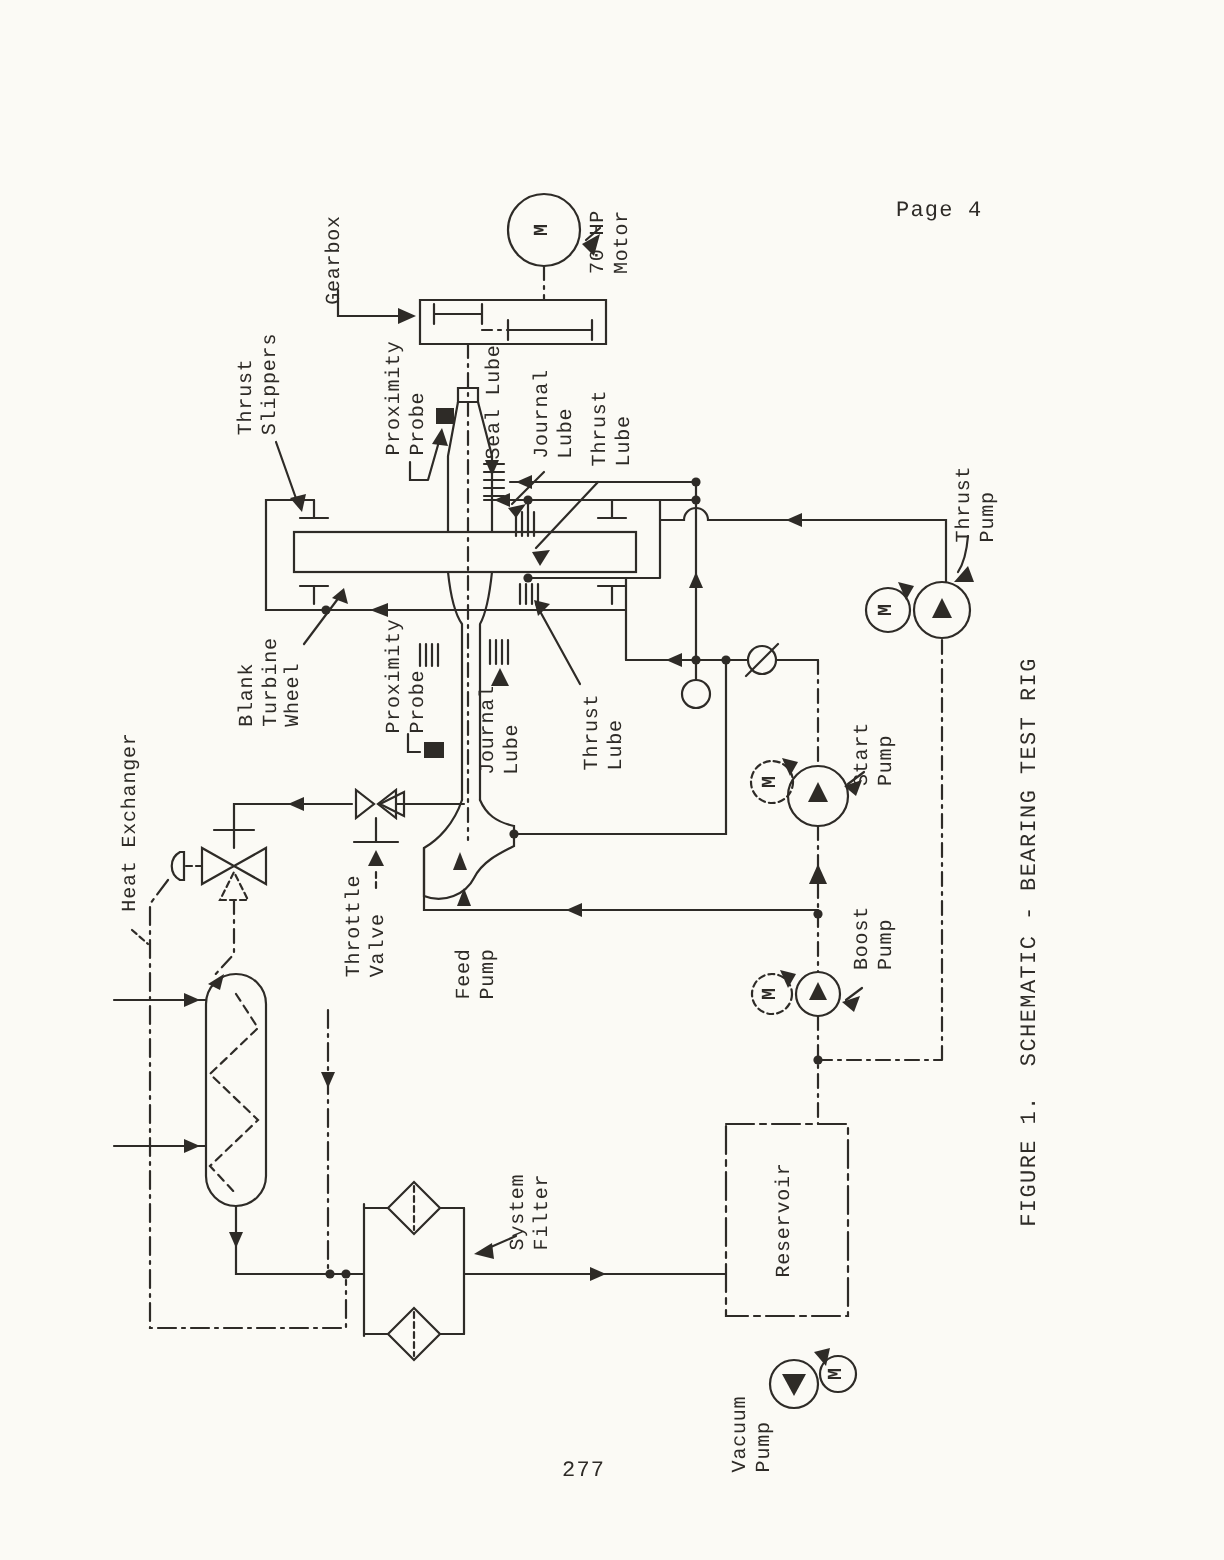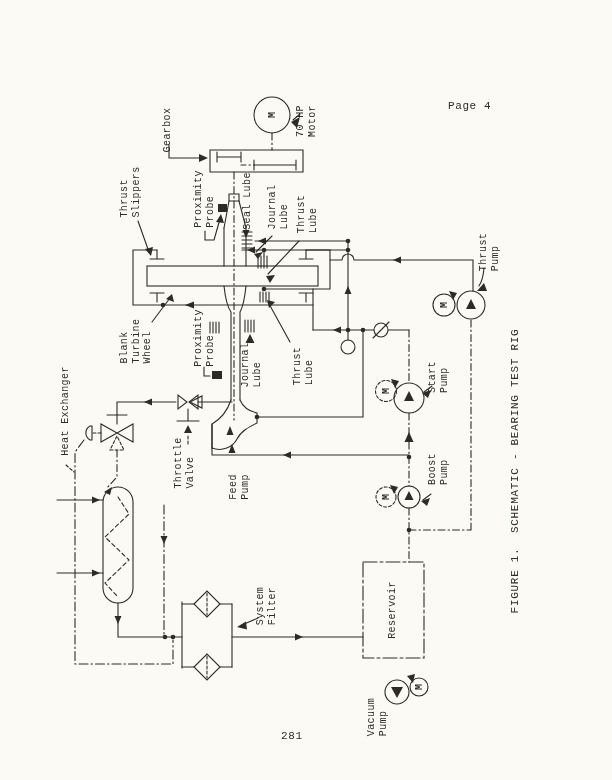--- a/index.html
+++ b/index.html
@@ -236,21 +236,21 @@
   <g>
     <circle cx="397" cy="692" r="12"></circle>
     <polygon points="391,687 403,687 397,698" fill="#2e2b27" stroke="none"></polygon>
     <circle cx="419" cy="687" r="9"></circle>
     <polygon points="415,674 407,676 413,683" fill="#2e2b27" stroke="none"></polygon>
   </g>
 
 </svg>
 
 <div class="hlbl" style="left:448px;top:100px">Page 4</div>
-<div class="hlbl" style="left:281px;top:730px">281</div>
+<div class="hlbl" style="left:281px;top:730px">277</div>
 <div class="lbl cap" style="left:516px;top:471px">FIGURE 1.  SCHEMATIC - BEARING TEST RIG</div>
 
 <div class="lbl" style="left:168px;top:130px">Gearbox</div>
 <div class="lbl" style="left:306px;top:121px">70 HP
 Motor</div>
 <div class="lbl" style="left:130px;top:192px">Thrust
 Slippers</div>
 <div class="lbl" style="left:204px;top:199px">Proximity
 Probe</div>
 <div class="lbl" style="left:248px;top:201px">Seal Lube</div>

